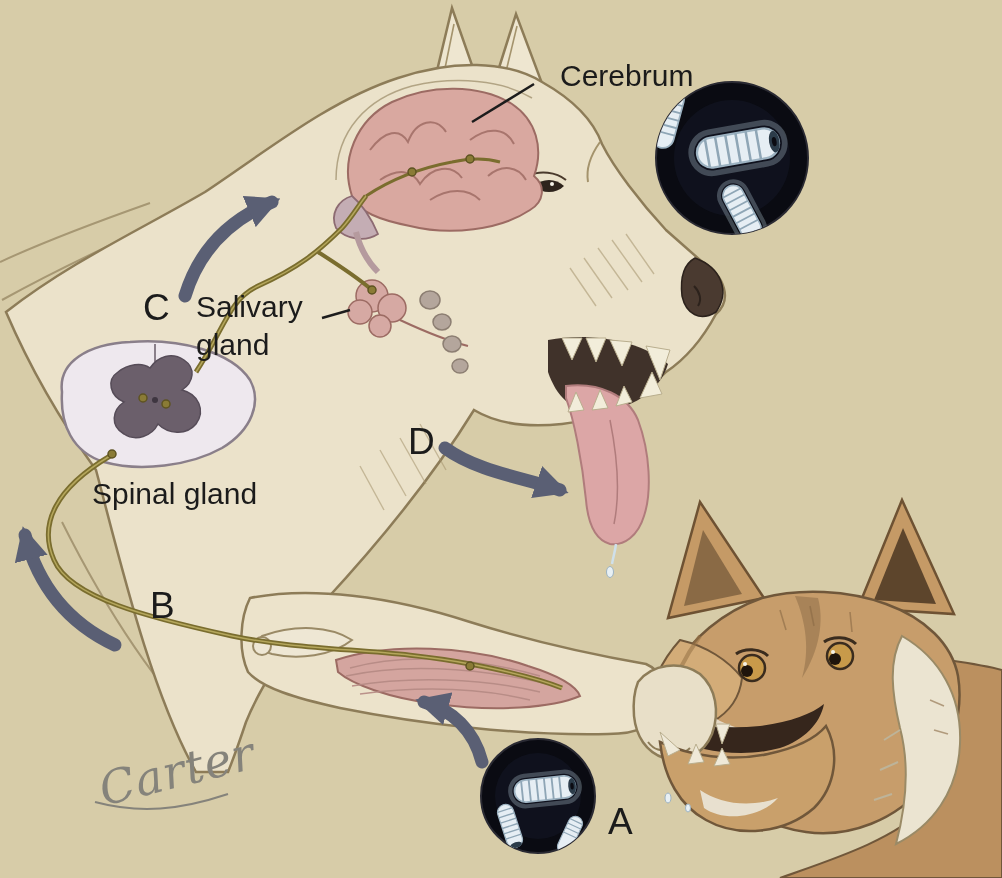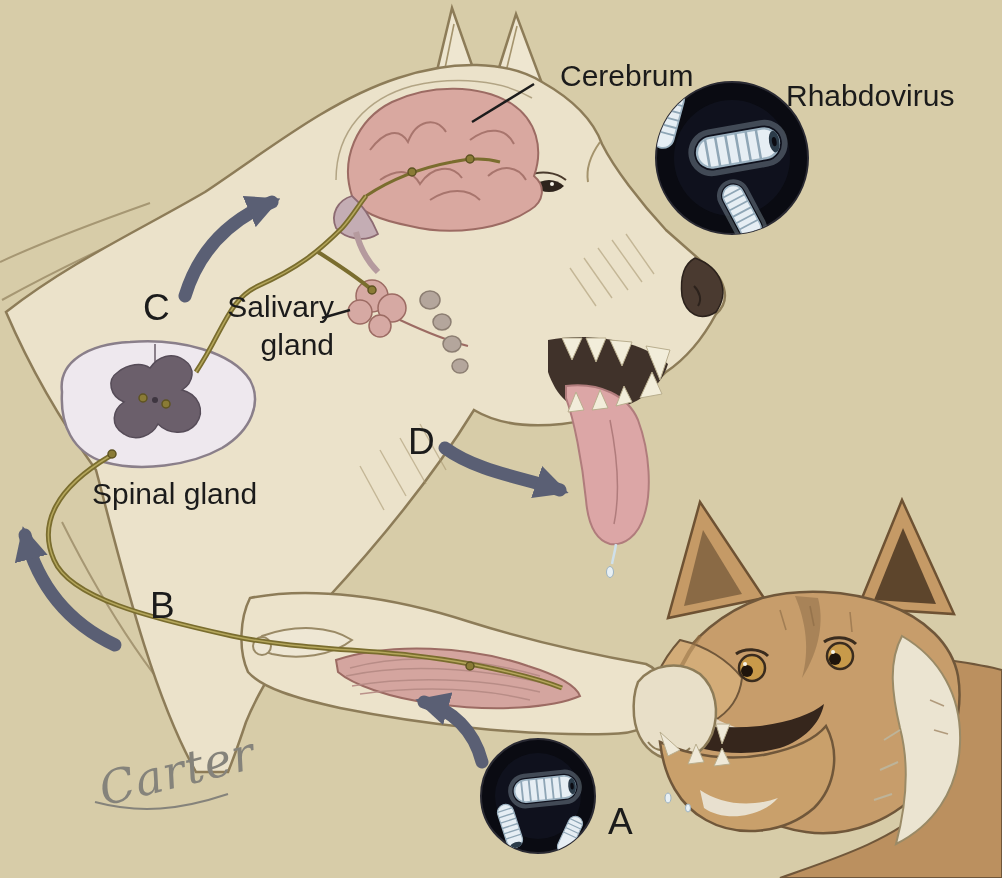--- a/index.html
+++ b/index.html
@@ -329,23 +329,22 @@
   </g>
 
   <path d="M534,84 L472,122" stroke="#1c1c1c" stroke-width="2.5"></path>
   <path d="M322,318 L350,310" stroke="#1c1c1c" stroke-width="2.5"></path>
 
   <path d="M95,802 C140,814 180,810 228,794" stroke="#85837b" stroke-width="2" fill="none"></path>
 </svg>
 
 <div class="label caption" style="left:560px;top:58px;">Cerebrum</div>
 
-<div class="label caption" style="left:786px;top:78px;">Rhabdovirus</div>
-
-<div class="label caption" style="left:204px;top:288px;width:130px;text-align:right;line-height:1.25;">Salivary
+
+<div class="label caption" style="left:196px;top:288px;width:130px;line-height:1.25;">Salivary
 gland</div>
 
 <div class="label caption" style="left:92px;top:476px;">Spinal gland</div>
 
 <div class="label step" style="left:143px;top:286px;">C</div>
 
 <div class="label step" style="left:408px;top:420px;">D</div>
 
 <div class="label step" style="left:150px;top:584px;">B</div>
 

